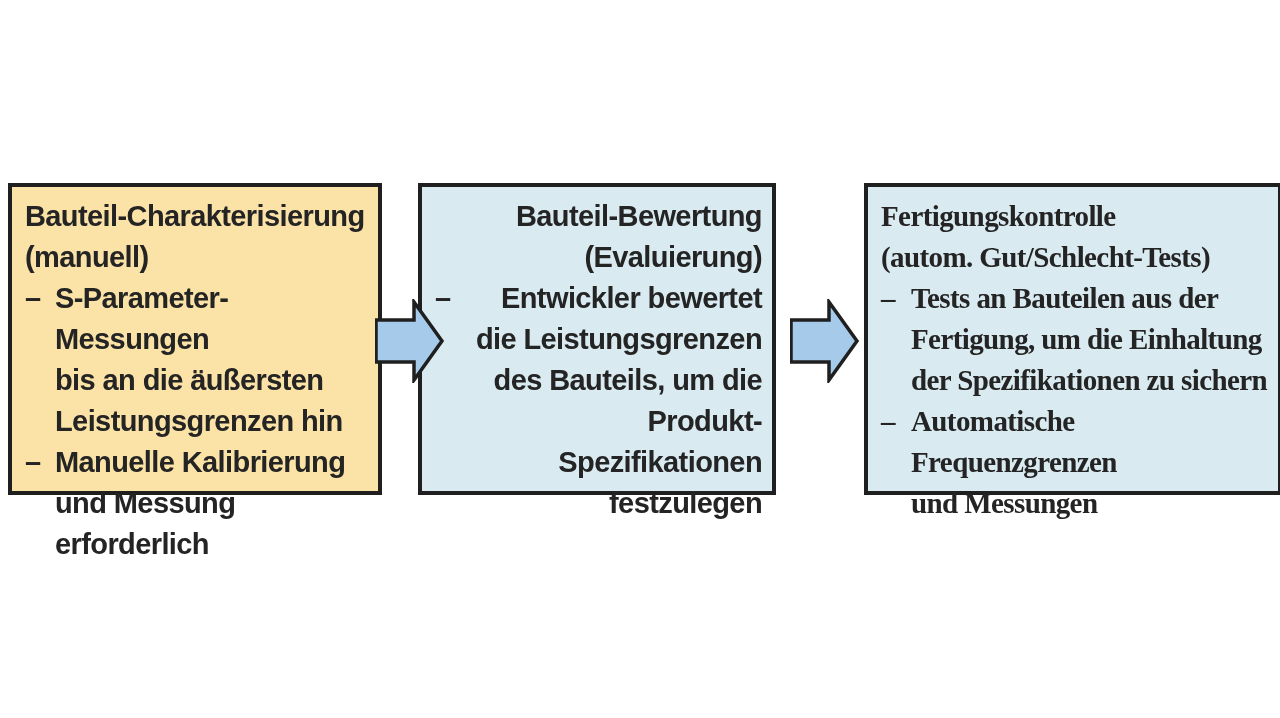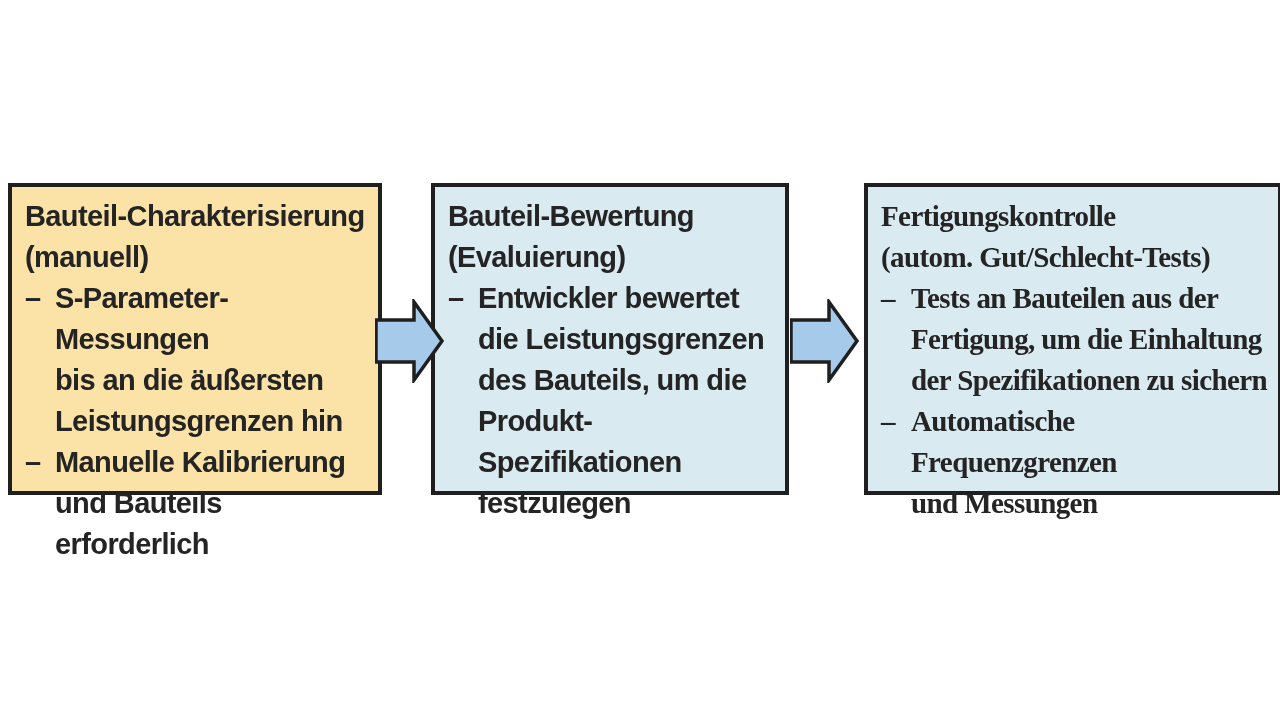--- a/index.html
+++ b/index.html
@@ -27,23 +27,24 @@
     font-weight: 700;
     line-height: 41px;
     letter-spacing: -0.6px;
   }
   .box--characterization {
     left: 8px;
     width: 374px;
     background: var(--box1-fill, #FBE3A7);
   }
   .box--evaluation {
-    left: 431px;
+    left: 418px;
     width: 358px;
     background: var(--box-blue-fill, #D9EAF1);
+    text-align: right;
   }
   .box--production {
     left: 864px;
     width: 418px;
     background: var(--box-blue-fill, #D9EAF1);
     font-family: Liberation Serif, serif;
   }
   .box-title {
     white-space: pre-line;
   }
@@ -86,21 +87,21 @@
 (manuell)</div>
     <div class="bullet">
       <span class="bullet-marker">–</span>
       <span class="bullet-text">S-Parameter-Messungen
 bis an die äußersten
 Leistungsgrenzen hin</span>
     </div>
     <div class="bullet">
       <span class="bullet-marker">–</span>
       <span class="bullet-text">Manuelle Kalibrierung
-und Bauteils erforderlich</span>
+und Messung erforderlich</span>
     </div>
   </div>
 
   <svg class="arrow arrow--1" viewBox="0 0 70 84" xmlns="http://www.w3.org/2000/svg">
     <polygon points="1,21 39,21 39,3 67,42 39,81 39,63 1,63"></polygon>
   </svg>
 
   <div class="box box--evaluation">
     <div class="box-title">Bauteil-Bewertung
 (Evaluierung)</div>

